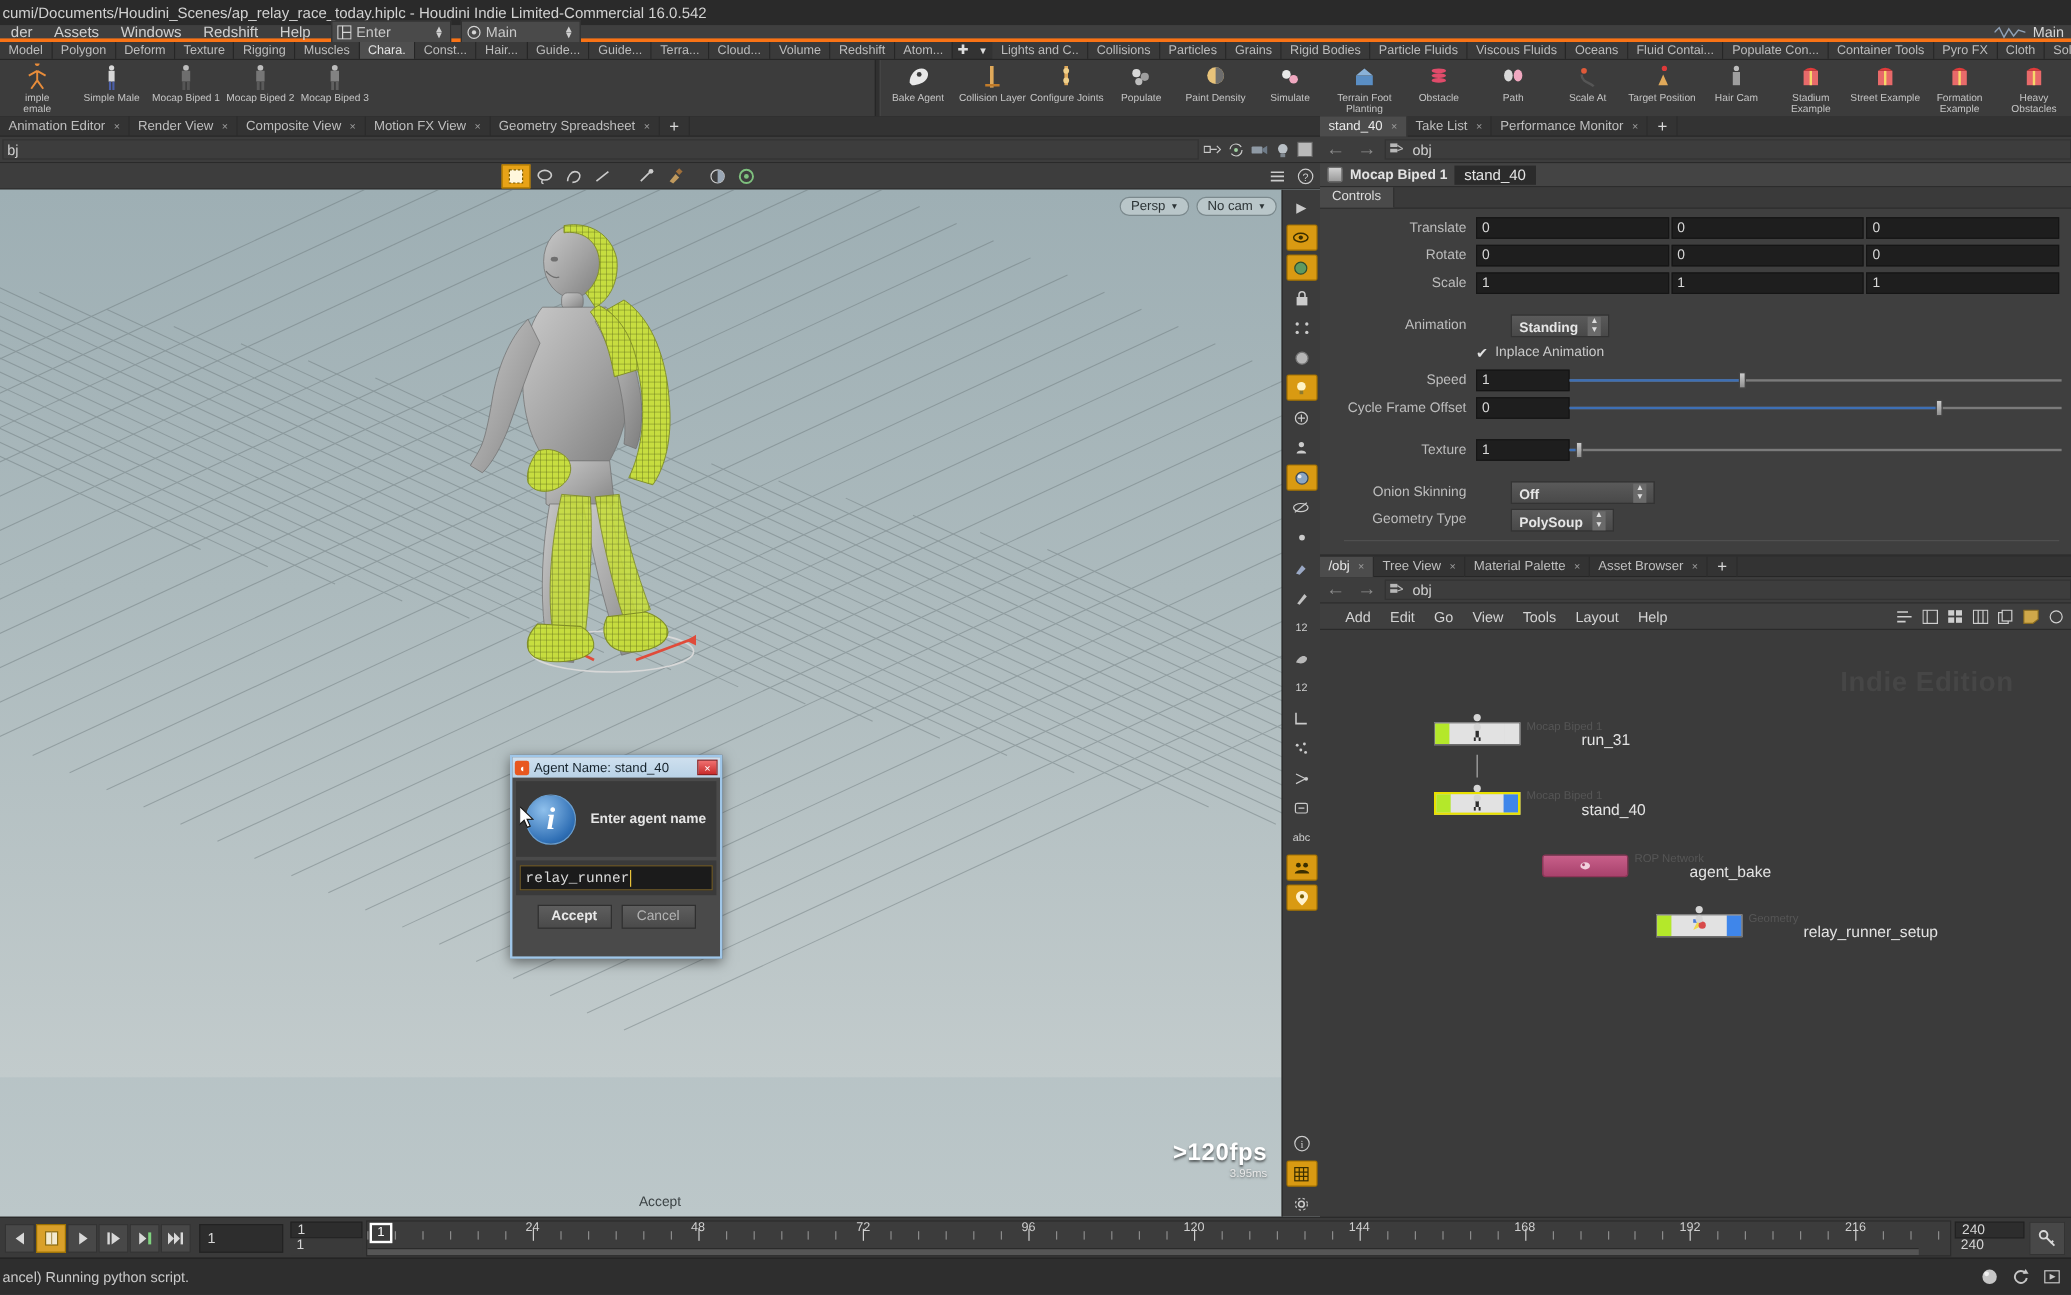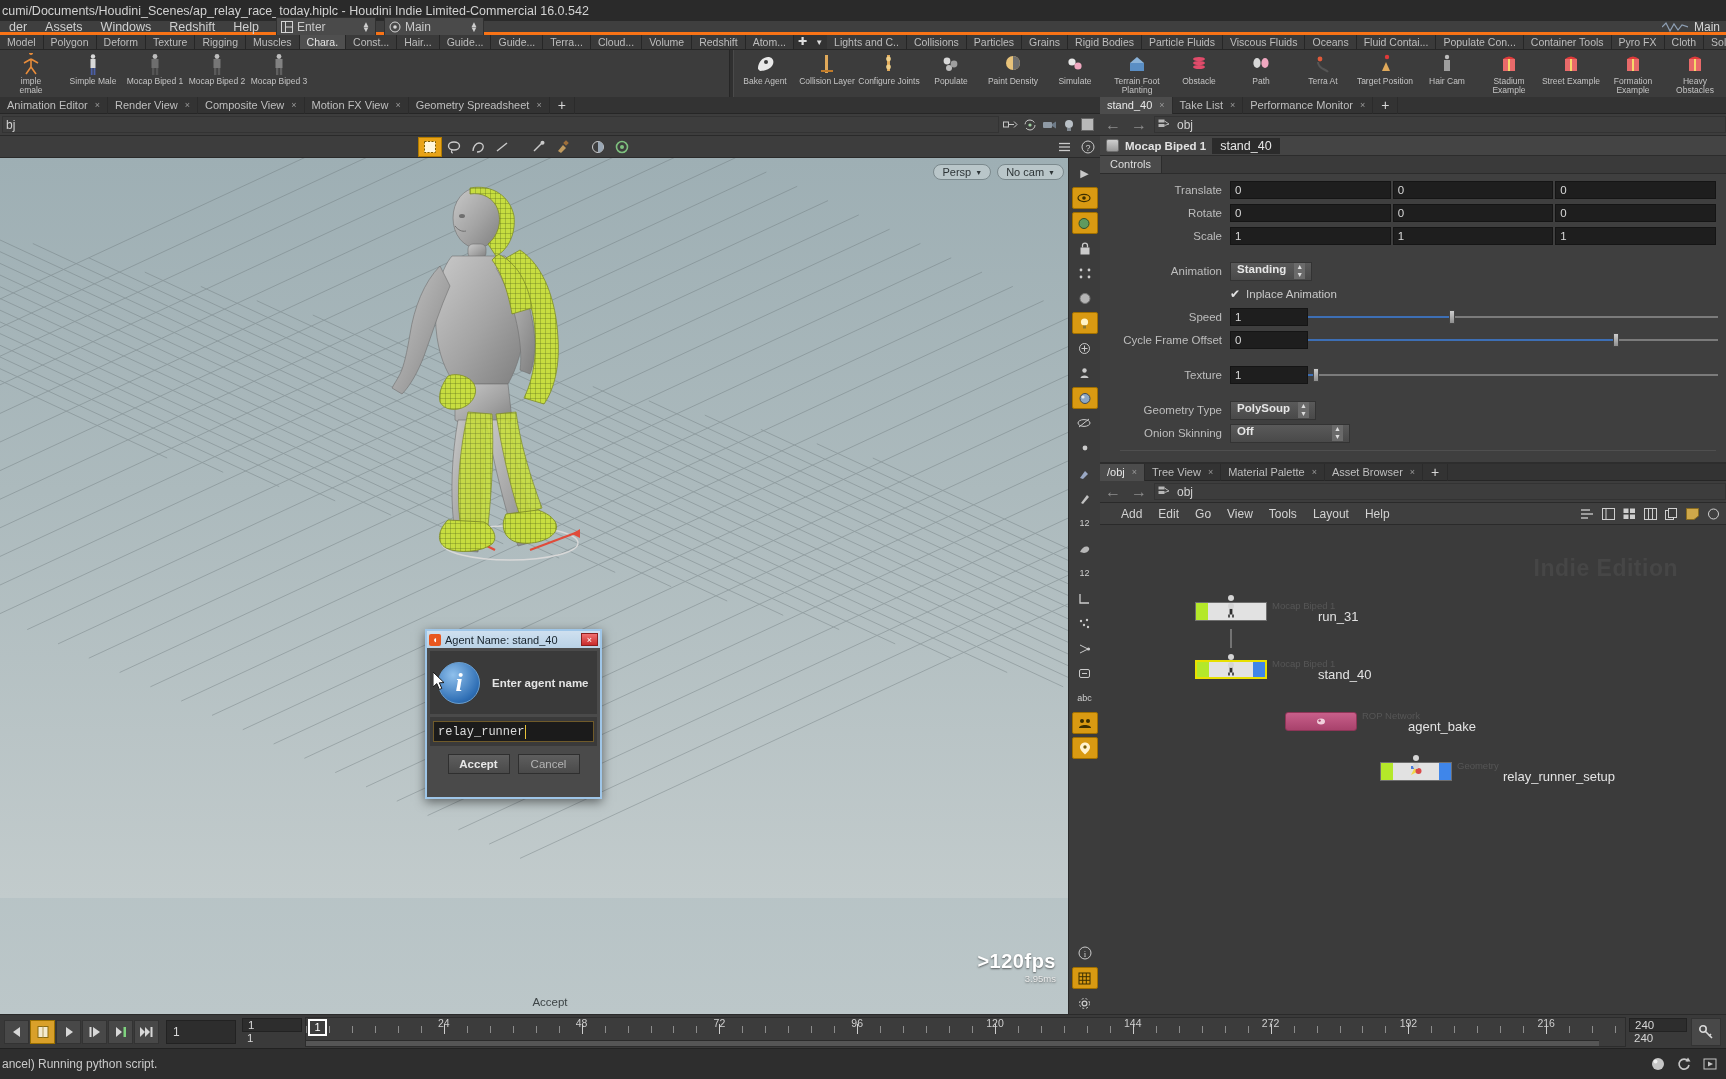--- a/index.html
+++ b/index.html
@@ -98,22 +98,22 @@
     color:#ddd; border-right:1px solid #2c2c2c; }
   .params { background:#3f3f3f; padding:6px 0 4px 0; flex:0 0 auto; }
   .prow { display:flex; align-items:center; height:20px; margin-bottom:3px; }
   .plabel { width:130px; text-align:right; padding-right:8px; font-size:11.5px; color:#bdbdbd; }
   .pfield { height:18px; background:#1e1e1e; border:1px solid #151515; color:#d8d8d8;
     font-size:11.5px; display:flex; align-items:center; padding-left:4px; }
   .triple { display:flex; gap:2px; flex:1; padding-right:10px; }
   .triple .pfield { flex:1; }
   .gap { height:12px; }
   .menubtn { height:19px; background:linear-gradient(#5a5a5a,#494949); border:1px solid #333;
-    display:flex; align-items:flex-start; font-size:11.5px; color:#e6e6e6; padding:0 6px;
-    font-weight:bold; }
+    display:flex; align-items:flex-end; font-size:11.5px; color:#e6e6e6; padding:0 6px;
+    font-weight:bold;margin-left:29px; }
   .menubtn .sp { margin-left:8px; background:#6a6a6a; padding:0 2px; font-size:7px;
     line-height:8px; display:flex; flex-direction:column; color:#ddd; }
   .check { display:flex; align-items:center; gap:6px; font-size:11.5px; color:#c9c9c9; }
   .check .mark { color:#e3e3e3; font-size:12px; }
   .slider { flex:1; height:18px; position:relative; margin-right:8px; }
   .strack { position:absolute; top:8px; left:0; right:0; height:2px; background:#7b7b7b; }
   .sfill { position:absolute; top:8px; left:0; height:2px; background:#3d6fb5; }
   .shandle { position:absolute; top:2px; width:6px; height:14px;
     background:linear-gradient(#cdcdcd,#8e8e8e); border:1px solid #444; }
   .psep { height:1px; background:#4f4f4f; margin:7px 10px 7px 20px; }
@@ -452,21 +452,21 @@
        </span>
        <span class="tlbl">Path</span>
      </div>
         <div class="tool">
        <span class="ico">
          <svg class="icon" width="22" height="22" viewBox="0 0 22 22">
               <circle cx="8" cy="6" r="2.4" fill="#e05a3a"></circle>
               <path d="M6 9 C6 16 14 16 16 19" stroke="#555" stroke-width="2" fill="none"></path>
             </svg>
        </span>
-       <span class="tlbl">Terra At</span>
+       <span class="tlbl">Scale At</span>
      </div>
         <div class="tool">
        <span class="ico">
          <svg class="icon" width="22" height="22" viewBox="0 0 22 22">
               <circle cx="13" cy="4" r="2.2" fill="#e03a3a"></circle>
               <path d="M8 18 L12 9 L16 18" fill="#e0a95a"></path>
             </svg>
        </span>
        <span class="tlbl">Target Position</span>
      </div>
@@ -1089,34 +1089,34 @@
           <div class="slider">
             <div class="strack"></div>
               <div class="sfill" id="texFill" style="width: 2%;"></div>
               <div class="shandle" id="texHandle" style="left: calc(2% - 3px);"></div>
           </div>
         </div>
 
         <div class="gap"></div>
 
         <div class="prow">
-          <div class="plabel">Geometry Type</div>
-          <div class="menubtn">
-            <span>PolySoup</span>
+          <div class="plabel">Onion Skinning</div>
+          <div class="menubtn" style="min-width:120px">
+            <span style="flex:1">Off</span>
             <span class="sp">
                 <span>▲</span>
                 <span>▼</span>
               </span>
           </div>
         </div>
 
         <div class="prow">
-          <div class="plabel">Onion Skinning</div>
-          <div class="menubtn" style="min-width:120px">
-            <span style="flex:1">Off</span>
+          <div class="plabel">Geometry Type</div>
+          <div class="menubtn">
+            <span>PolySoup</span>
             <span class="sp">
                 <span>▲</span>
                 <span>▼</span>
               </span>
           </div>
         </div>
         <div class="psep"></div>
       </div>
 
       <div class="netwrap">
@@ -1401,21 +1401,21 @@
           <div class="tick maj" style="left:1240.2px"></div>
           <div class="tick" style="left:1263.1666666666665px"></div>
           <div class="tick" style="left:1286.1333333333334px"></div>
           <div class="tick" style="left:1309.1px"></div>
           <div class="tlab" style="left:137.8px">24</div>
           <div class="tlab" style="left:275.6px">48</div>
           <div class="tlab" style="left:413.4px">72</div>
           <div class="tlab" style="left:551.2px">96</div>
           <div class="tlab" style="left:689px">120</div>
           <div class="tlab" style="left:826.8px">144</div>
-          <div class="tlab" style="left:964.5999999999999px">272</div>
+          <div class="tlab" style="left:964.5999999999999px">168</div>
           <div class="tlab" style="left:1102.4px">192</div>
           <div class="tlab" style="left:1240.2px">216</div>
         </div>
       <div class="playhead">1</div>
       <div class="tlscroll"></div>
     </div>
     <div class="endcol">
       <div class="r">240</div>
       <div class="r2">240</div>
     </div>

